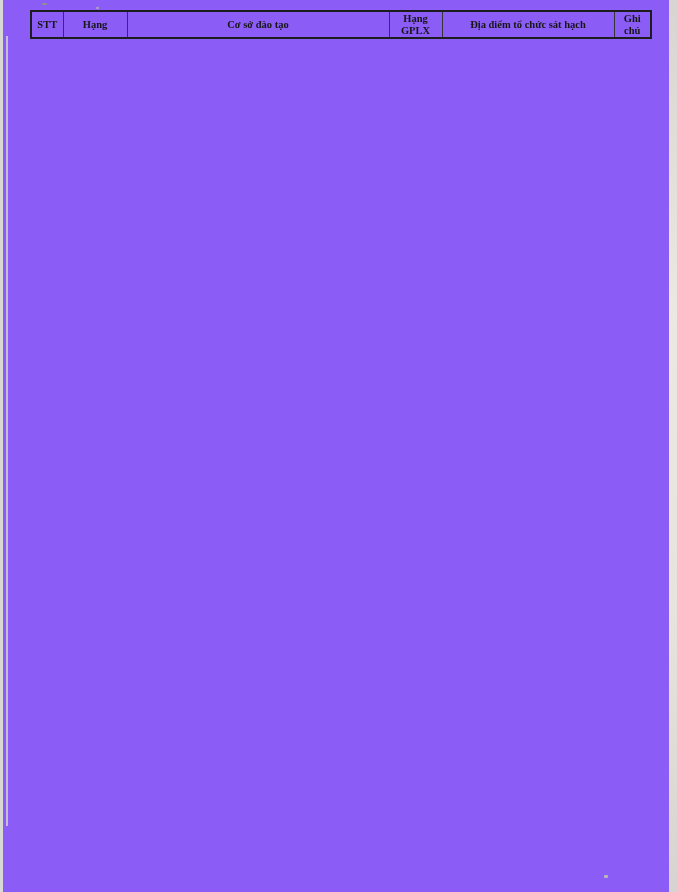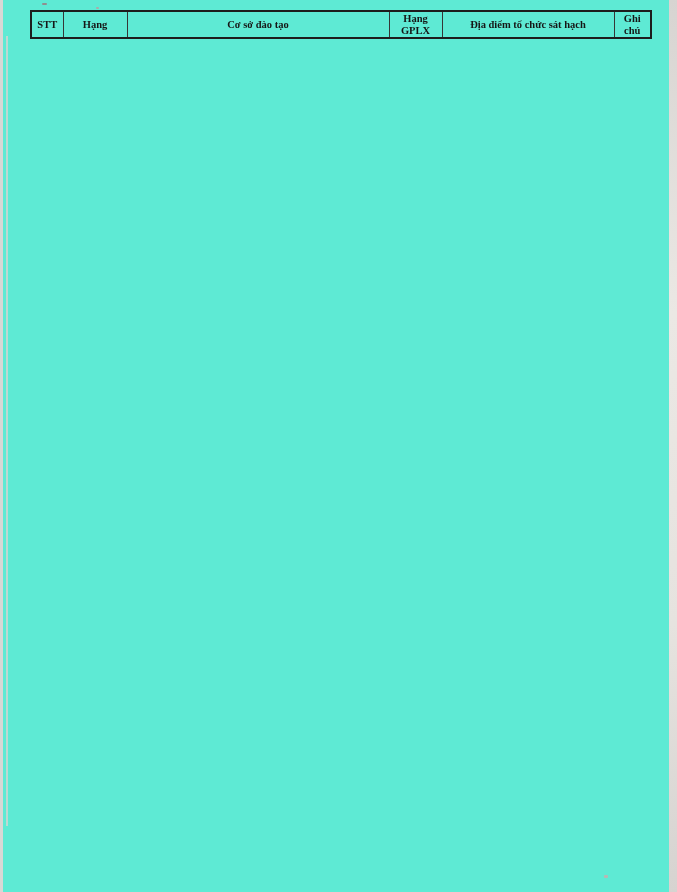--- a/index.html
+++ b/index.html
@@ -1,21 +1,21 @@
 <!DOCTYPE html>
 <html><head>
 <meta charset="utf-8">
 <style>
   html,body{margin:0;padding:0;}
   body{
     width:677px;height:892px;overflow:hidden;position:relative;
     background:#ffffff;
     font-family:"Liberation Serif","DejaVu Serif",serif;
   }
-  .page{position:absolute;inset:0;background:#5eead4;}
+  .page{position:absolute;inset:0;background:#8b5cf6;}
   
   .edge-left-a{position:absolute;left:0;top:0;width:3px;height:892px;background:#d8d8d5;}
   .edge-left-b{position:absolute;left:6px;top:36px;width:2px;height:790px;background:#d4d4d1;opacity:.8;}
   .edge-right{position:absolute;right:0;top:0;width:8px;height:892px;
     background:linear-gradient(180deg,#d7d4d1,#ebe8e4 35%,#e6e3df 70%,#d6d3d0);}
   .smudge{position:absolute;border-radius:1px;}
   .smudge.s1{left:42px;top:3px;width:5px;height:2px;background:#8f8f8f;}
   .smudge.s2{left:96px;top:7px;width:3px;height:2px;background:#ababa8;}
   .smudge.s3{left:604px;top:875px;width:4px;height:3px;background:#b7b7b4;}
 

